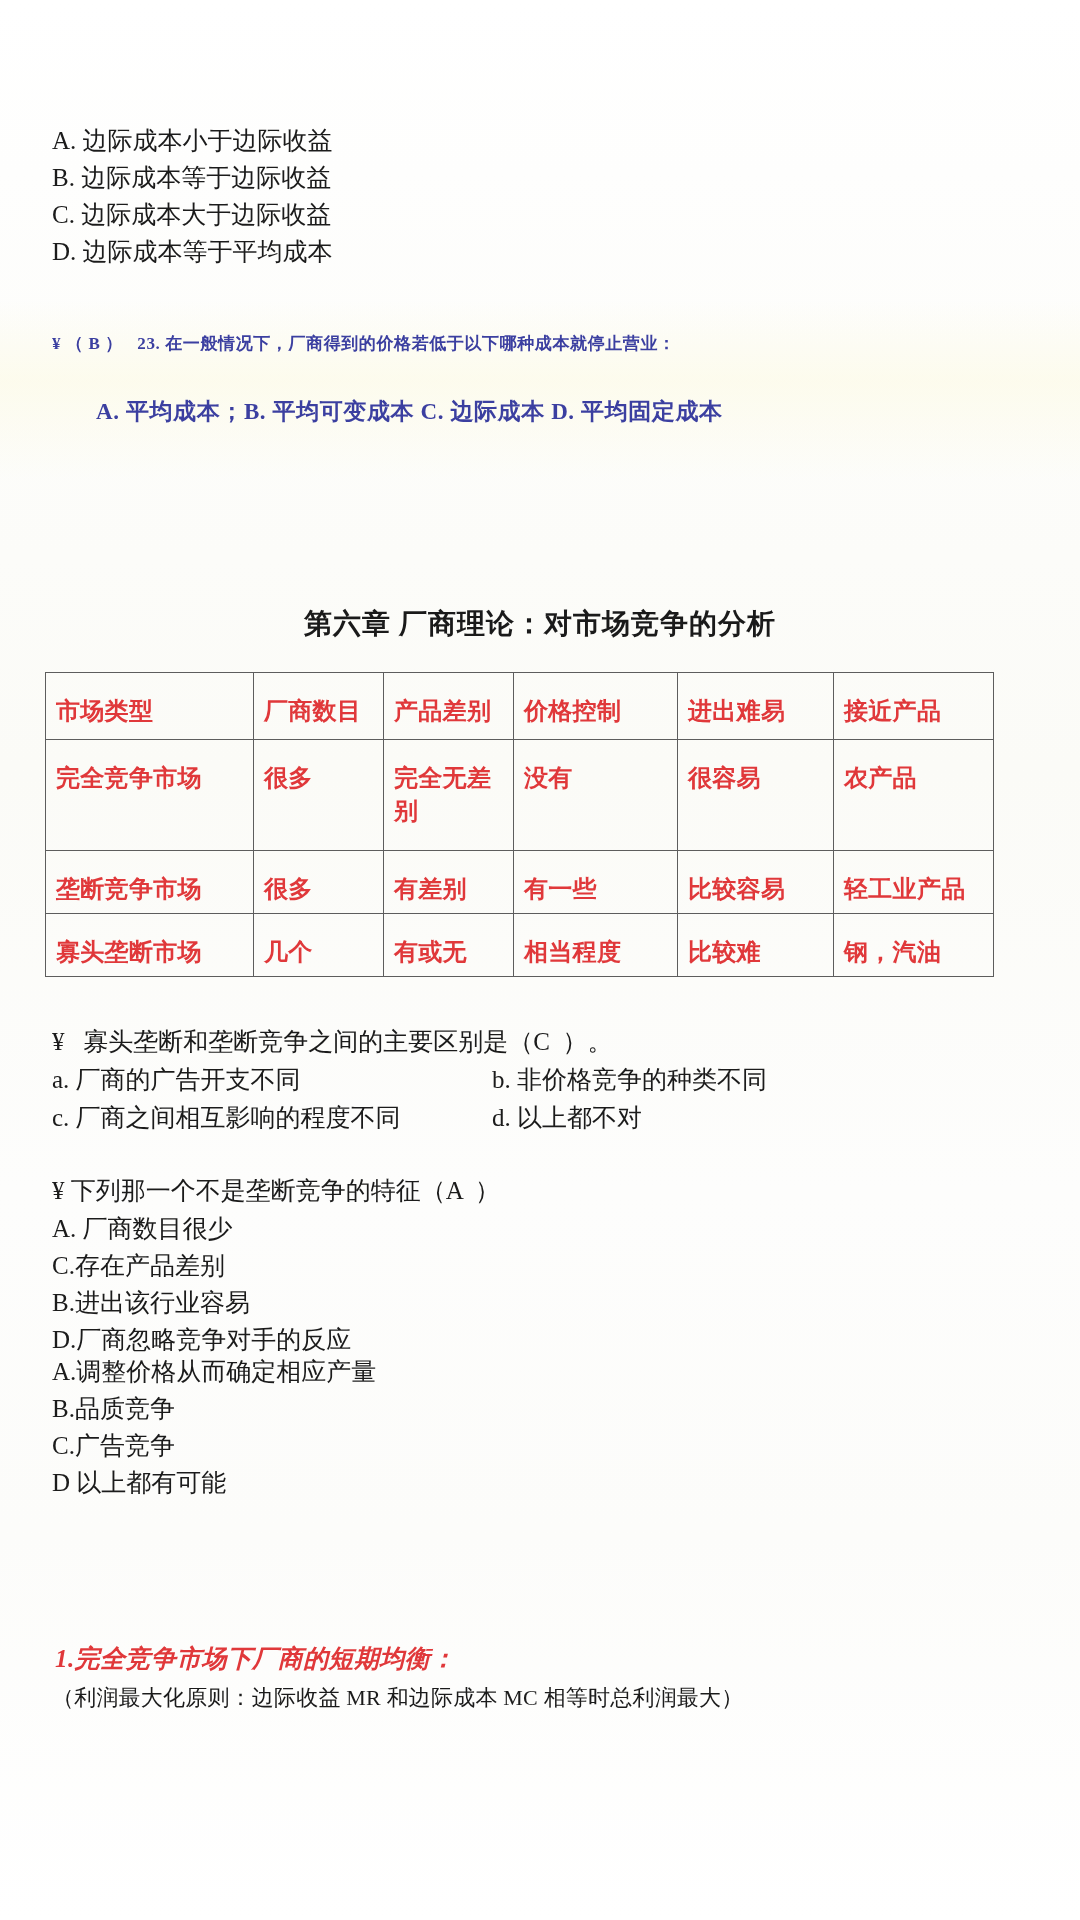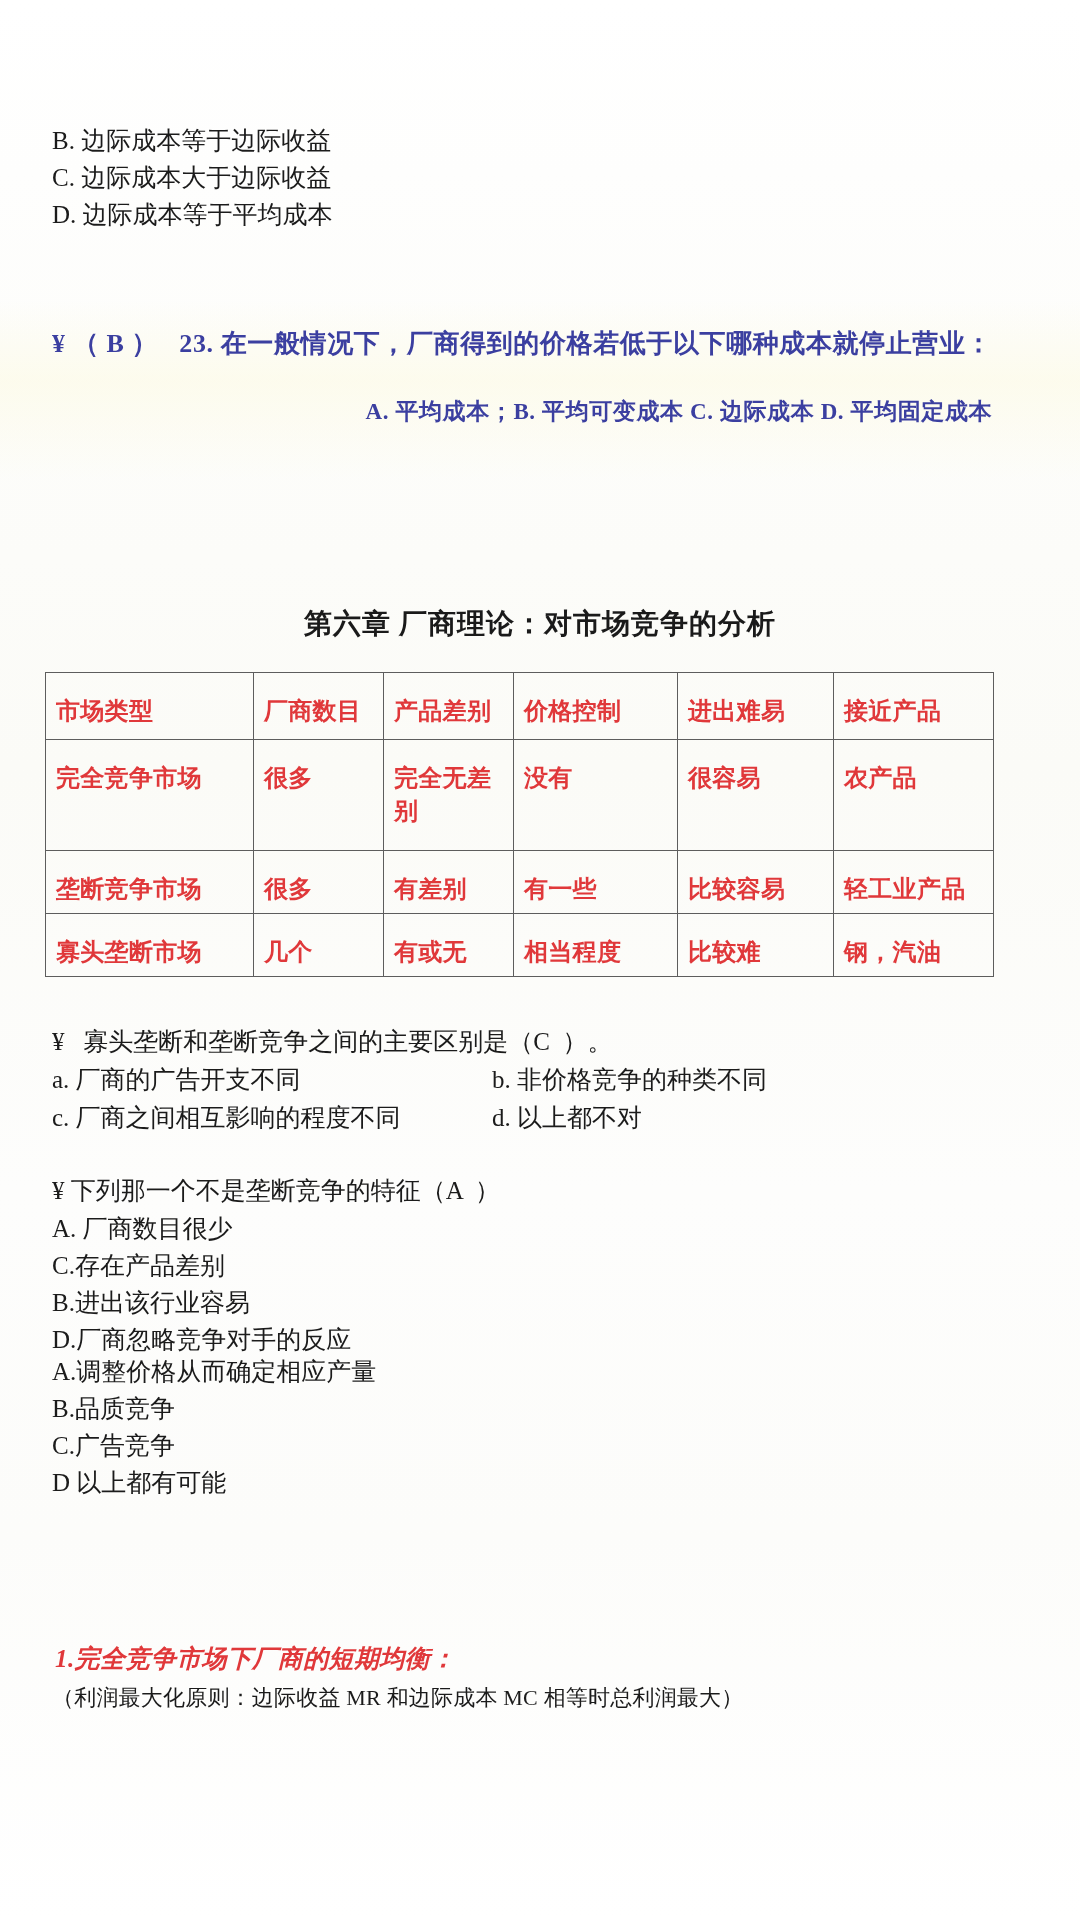--- a/index.html
+++ b/index.html
@@ -41,21 +41,21 @@
   .qstem { font-size: 25px; line-height: 38px; white-space: pre; }
 
   .opt {
     font-size: 25px;
     line-height: 37px;
     white-space: pre;
   }
 
   
   .blue { color: #3b3fa0; }
-  .blue .qstem { font-size: 26px; font-weight: 600; letter-spacing: 0.6px; }
+  .blue .qstem { font-size: 17px; font-weight: 600; letter-spacing: 0.6px; }
   .blue .opt  { font-size: 23px; font-weight: 600; letter-spacing: 0.6px; }
 
   
   .chapter-title {
     position: absolute;
     left: 0; right: 0;
     text-align: center;
     font-size: 28px;
     font-weight: 700;
     letter-spacing: 1px;
@@ -114,28 +114,29 @@
   }
 </style>
 </head>
 <body>
 
 <div class="page"></div>
 
 <div class="content">
 
   <div class="qblock" style="left:52px; top:122px;">
+    <div class="opt">A. 边际成本小于边际收益</div>
     <div class="opt">B. 边际成本等于边际收益</div>
     <div class="opt">C. 边际成本大于边际收益</div>
     <div class="opt">D. 边际成本等于平均成本</div>
   </div>
 
   <div class="qblock blue" style="left:52px; top:325px;">
     <div class="qstem">¥ （ B ）   23. 在一般情况下，厂商得到的价格若低于以下哪种成本就停止营业：</div>
-    <div class="opt" style="margin-top:30px; margin-left:34px;text-align:right;">A. 平均成本；B. 平均可变成本 C. 边际成本 D. 平均固定成本</div>
+    <div class="opt" style="margin-top:30px; margin-left:44px;text-align:right;">A. 平均成本；B. 平均可变成本 C. 边际成本 D. 平均固定成本</div>
   </div>
 
   <div class="chapter-title" style="top:605px;">第六章   厂商理论：对市场竞争的分析</div>
 
   <div class="tbl-wrap" style="left:45px; top:672px;">
     <table class="market">
       <colgroup>
         <col class="col1">
           <col class="col2">
           <col class="col3">

